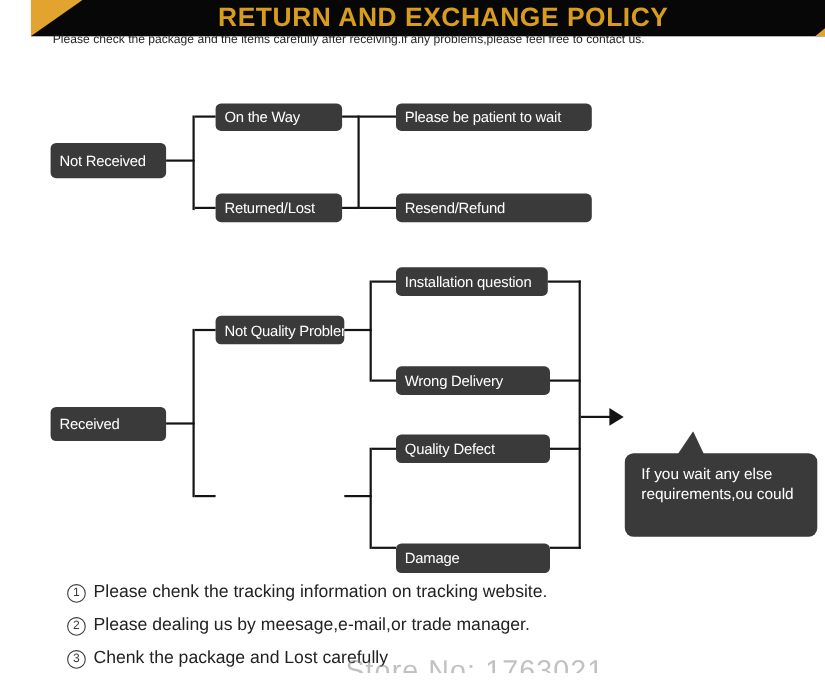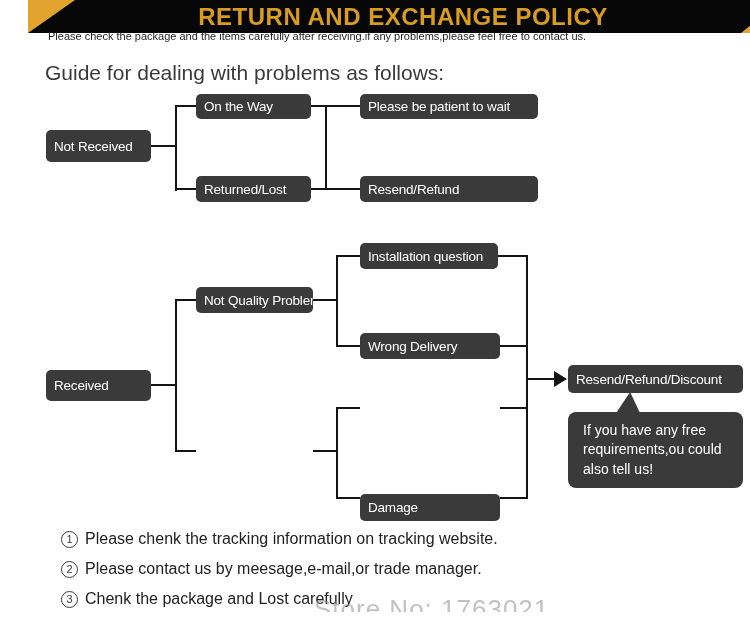--- a/index.html
+++ b/index.html
@@ -61,21 +61,20 @@
 
 <div id="canvas">
 
   <div class="banner">
     <div class="tri tri-left"></div>
     <div class="tri tri-right"></div>
     <div class="banner-title">RETURN AND EXCHANGE POLICY</div>
   </div>
 
   <div class="intro">Please check the package and the items carefully after receiving.if any problems,please feel free to contact us.</div>
-  <div class="heading">Guide for dealing with problems as follows:</div>
 
   <div class="node" style="left:18px;top:130px;width:105px;height:32px">Not Received</div>
   <div class="node" style="left:168px;top:176px;width:115px;height:26px">Returned/Lost</div>
   <div class="node" style="left:168px;top:94px;width:115px;height:25px">On the Way</div>
   <div class="node" style="left:332px;top:94px;width:178px;height:25px">Please be patient to wait</div>
   <div class="node" style="left:332px;top:176px;width:178px;height:26px">Resend/Refund</div>
 
   <div class="line" style="left:123px;top:145px;width:26px;height:2px"></div>
   <div class="line" style="left:147px;top:105px;width:2px;height:86px"></div>
   <div class="line" style="left:149px;top:105px;width:19px;height:2px"></div>
@@ -83,22 +82,22 @@
   <div class="line" style="left:283px;top:105px;width:16px;height:2px"></div>
   <div class="line" style="left:297px;top:105px;width:2px;height:85px"></div>
   <div class="line" style="left:283px;top:188px;width:16px;height:2px"></div>
   <div class="line" style="left:299px;top:105px;width:33px;height:2px"></div>
   <div class="line" style="left:299px;top:188px;width:33px;height:2px"></div>
 
   <div class="node" style="left:18px;top:370px;width:105px;height:31px">Received</div>
   <div class="node" style="left:168px;top:287px;width:117px;height:26px">Not Quality Problem</div>
   <div class="node" style="left:332px;top:243px;width:138px;height:26px">Installation question</div>
   <div class="node" style="left:332px;top:333px;width:140px;height:26px">Wrong Delivery</div>
+  <div class="node" style="left:332px;top:395px;width:140px;height:26px">Quality Defect</div>
   <div class="node" style="left:332px;top:494px;width:140px;height:27px">Damage</div>
-  <div class="node" style="left:540px;top:365px;width:175px;height:28px">Resend/Refund/Discount</div>
 
   <div class="line" style="left:123px;top:384px;width:26px;height:2px"></div>
   <div class="line" style="left:147px;top:299px;width:2px;height:153px"></div>
   <div class="line" style="left:149px;top:299px;width:19px;height:2px"></div>
   <div class="line" style="left:149px;top:450px;width:19px;height:2px"></div>
   <div class="line" style="left:285px;top:299px;width:25px;height:2px"></div>
   <div class="line" style="left:308px;top:255px;width:2px;height:92px"></div>
   <div class="line" style="left:310px;top:255px;width:22px;height:2px"></div>
   <div class="line" style="left:310px;top:345px;width:22px;height:2px"></div>
   <div class="line" style="left:285px;top:450px;width:25px;height:2px"></div>
@@ -109,33 +108,32 @@
   <div class="line" style="left:498px;top:255px;width:2px;height:244px"></div>
   <div class="line" style="left:472px;top:345px;width:28px;height:2px"></div>
   <div class="line" style="left:472px;top:407px;width:28px;height:2px"></div>
   <div class="line" style="left:472px;top:497px;width:28px;height:2px"></div>
 
   <div class="line" style="left:500px;top:378px;width:28px;height:2px"></div>
   <div class="arrowhead" style="left:526px;top:371px"></div>
 
   <div class="bubble-tail"></div>
   <div class="bubble">
-    <div>If you have any free</div>
+    <div>If you wait any else</div>
     <div>requirements,ou could</div>
-    <div>also tell us!</div>
   </div>
 
   <div class="notes">
     <div class="note">
       <span class="circle-num">1</span>
       <span>Please chenk the tracking information on tracking website.</span>
     </div>
     <div class="note">
       <span class="circle-num">2</span>
-      <span>Please contact us by meesage,e-mail,or trade manager.</span>
+      <span>Please dealing us by meesage,e-mail,or trade manager.</span>
     </div>
     <div class="note">
       <span class="circle-num">3</span>
       <span>Chenk the package and Lost carefully</span>
     </div>
   </div>
 
   <div class="watermark">Store No: 1763021</div>
 
 </div>

